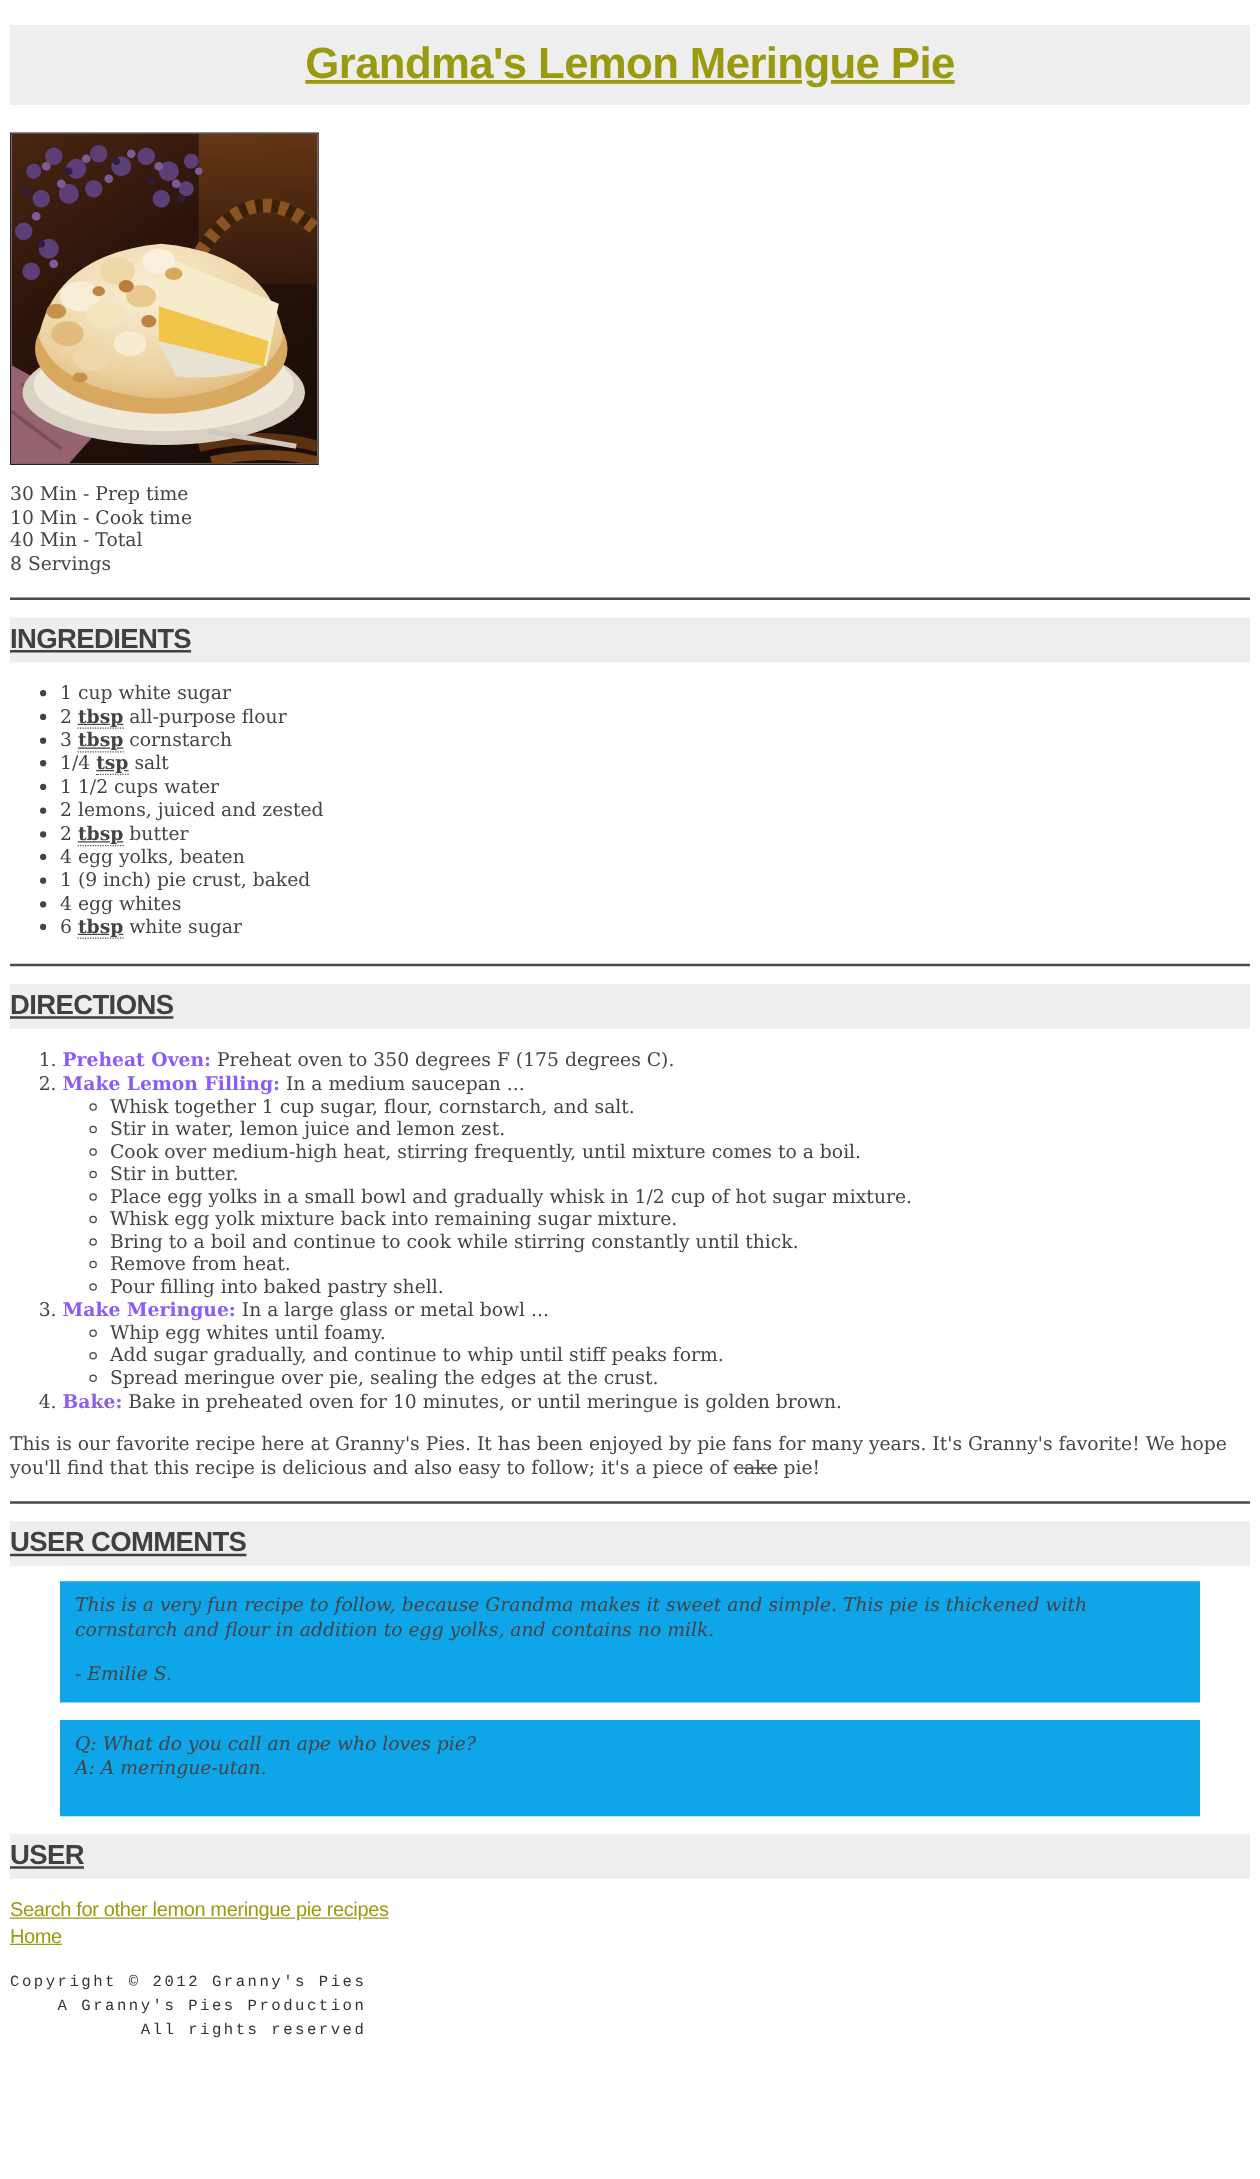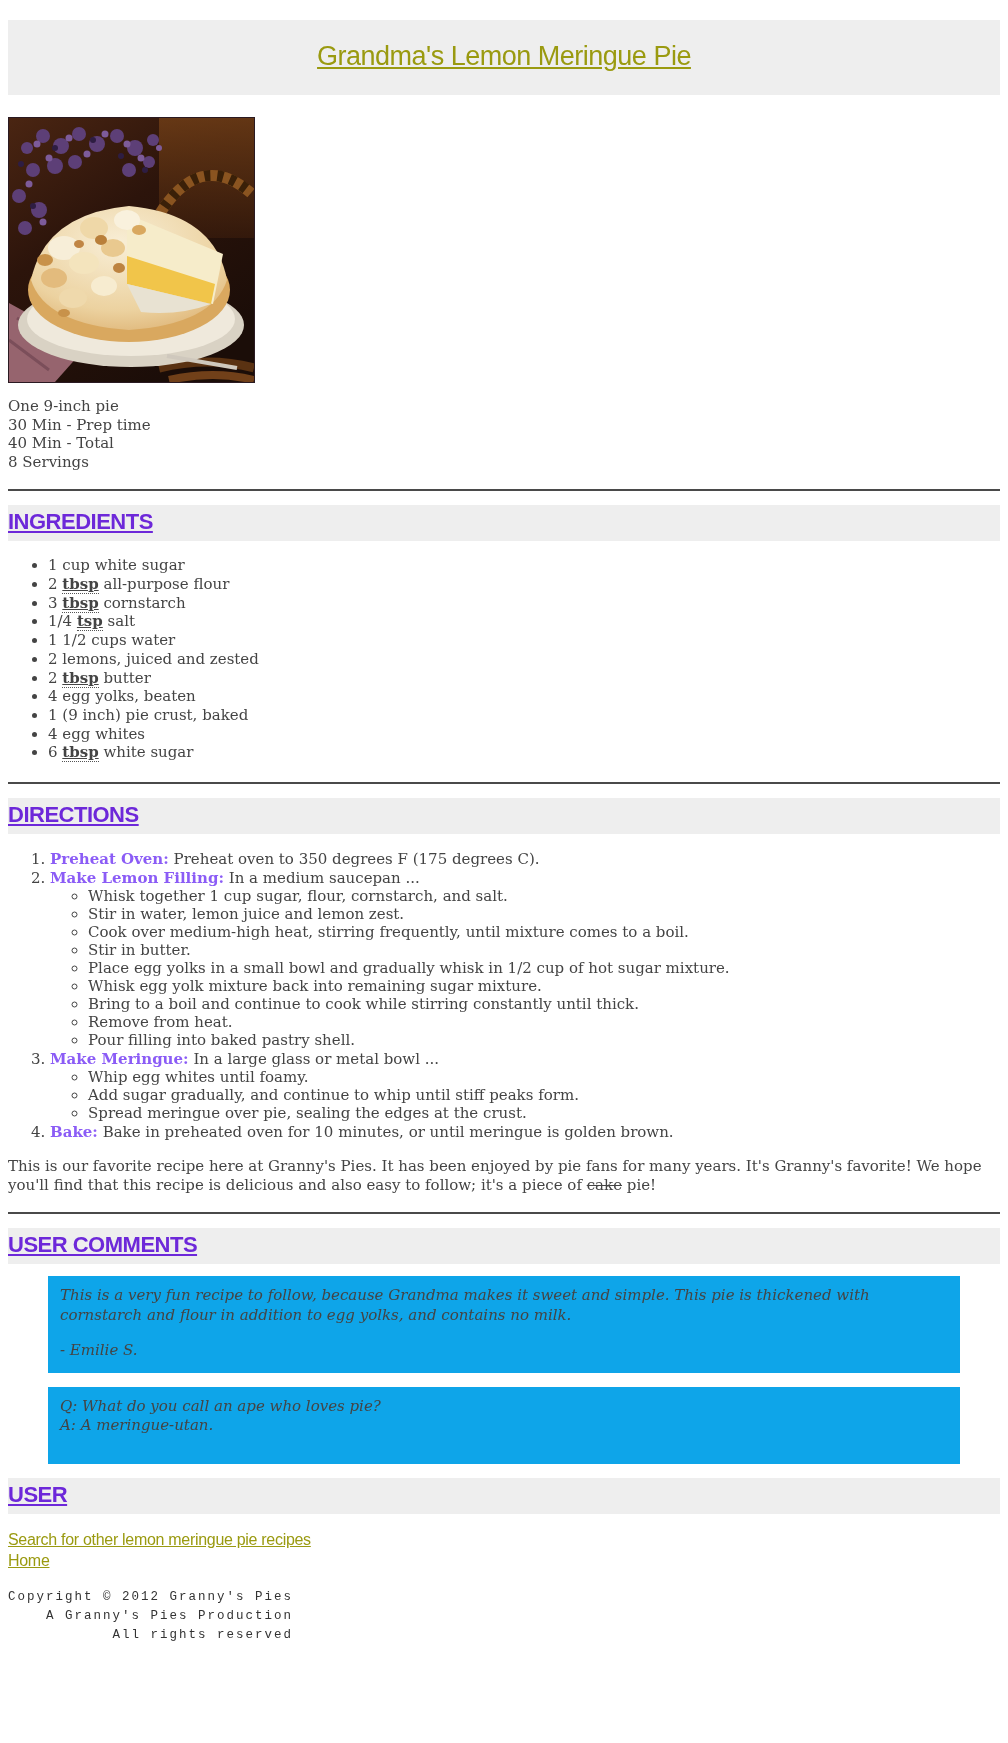--- a/index.html
+++ b/index.html
@@ -13,33 +13,33 @@
   
   .banner{
     background:#eee;
     text-align:center;
     margin-top:12px;
     padding:7px 0 9px;
   }
   .page-title{
     display:inline-block;
     font-family:"Liberation Sans", sans-serif;
-    font-weight:400;
-    font-size:27px;
+    font-weight:700;
+    font-size:35px;
     color:#9a9a10;
     text-decoration:underline;
-    margin:14px;
+    margin:4px;
     letter-spacing:-0.5px;
   }
   h2.section-heading{
     background:#eee;
     font-family:"Liberation Sans", sans-serif;
     font-weight:600;
     font-size:22px;
-    color:#6d28d9;
+    color:#404040;
     margin:14px 0 12px;
     padding:4px 0 6px;
     letter-spacing:-0.5px;
   }
   h2.section-heading span{text-decoration:underline;}
   hr{
     border:none;
     border-top:2px solid #4a4a4a;
     margin:18px 0 10px;
   }
@@ -213,22 +213,22 @@
       <ellipse cx="55" cy="195" rx="6" ry="4" fill="#c8924a"></ellipse>
       <ellipse cx="110" cy="150" rx="6" ry="5" fill="#bd8340"></ellipse>
       <ellipse cx="130" cy="112" rx="7" ry="5" fill="#d9a85f"></ellipse>
     </g>
 
     <path d="M158 238 L228 250" stroke="#cfc8bd" stroke-width="4" fill="none"></path>
   </svg>
 </div>
 
 <div class="info-block" id="recipe-info">
-    <div>One 9-inch pie</div>
     <div>30 Min - Prep time</div>
+    <div>10 Min - Cook time</div>
     <div>40 Min - Total</div>
     <div>8 Servings</div>
   </div>
 
 <hr>
 
 <h2 class="section-heading"><span>INGREDIENTS</span></h2>
 <ul class="ingredients" id="ingredients-list">
     <li>1 cup white sugar</li>
     <li>2 <abbr>tbsp</abbr> all-purpose flour</li>

